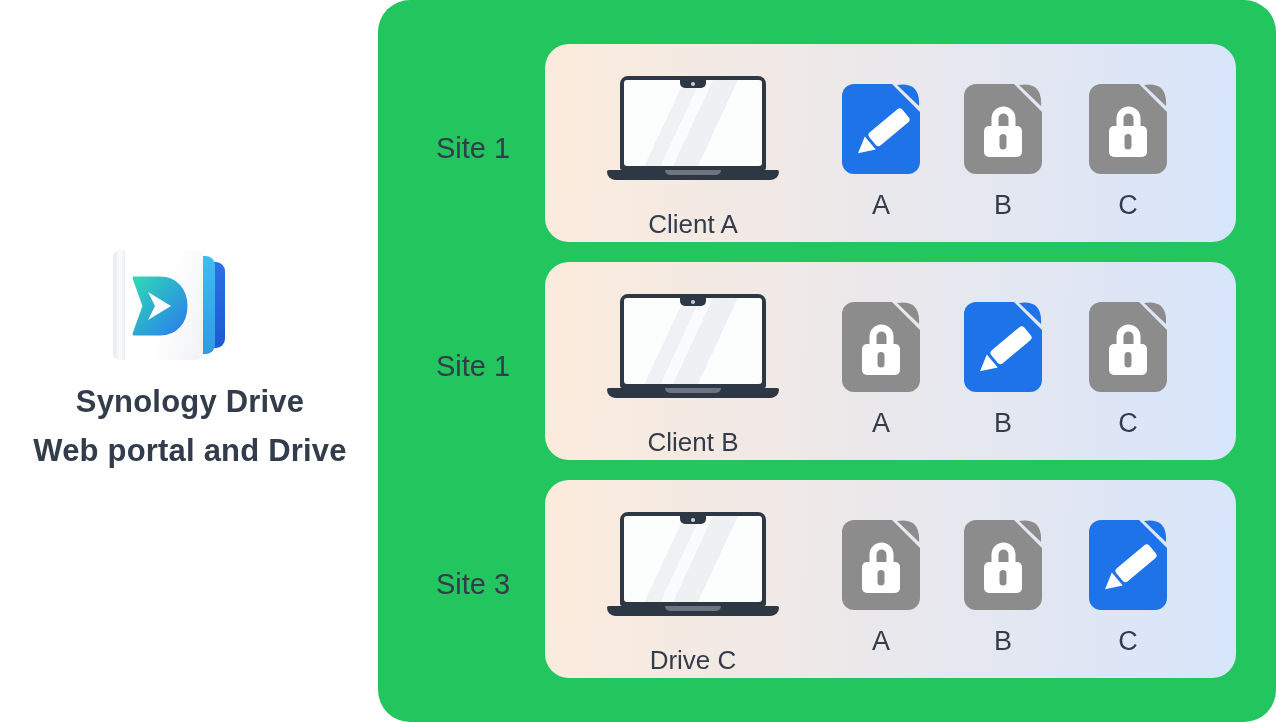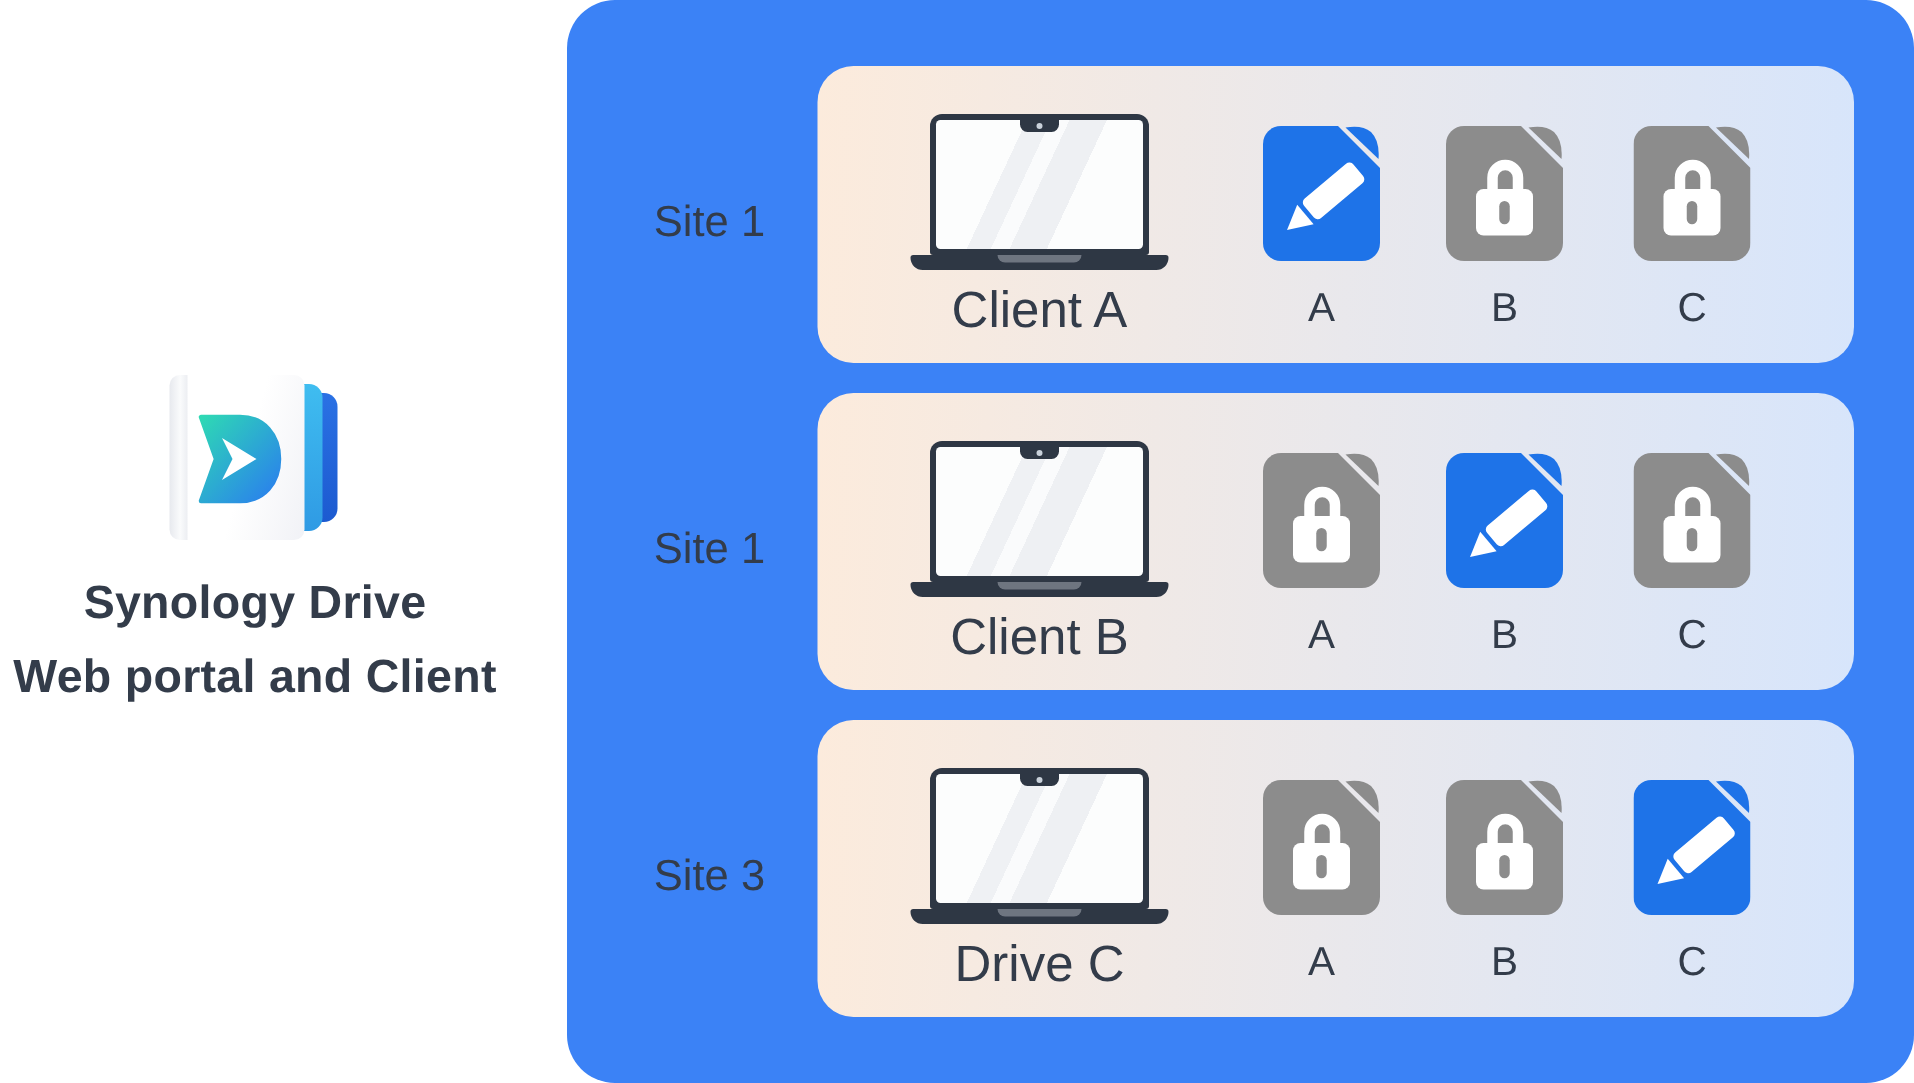--- a/index.html
+++ b/index.html
@@ -18,24 +18,24 @@
   .page-dark{left:28px;top:13px;width:84px;height:86px;z-index:1;
     background:linear-gradient(180deg,#2A71E4,var(--logo-page-dark,#1C5AD0));}
   .book{position:absolute;left:0;top:1px;width:90px;height:110px;z-index:3;
     background:linear-gradient(105deg,#ffffff 55%,#f1f2f6);
     border-radius:7px;}
   .book::before{content:"";position:absolute;left:0;top:0;bottom:0;width:12px;
     border-radius:7px 0 0 7px;
     background:linear-gradient(90deg,#e7e9ee,#fafbfc 60%,#eceef2);}
   .dglyph{position:absolute;left:15px;top:23px;width:64px;height:66px;}
   .brand-title{position:absolute;left:0;top:377px;width:340px;text-align:center;
-    font-weight:bold;font-size:31px;line-height:49px;letter-spacing:.2px;}
+    font-weight:bold;font-size:31px;line-height:49px;letter-spacing:.2px;padding-left:20px;}
   
   .main-panel{position:absolute;left:378px;top:0;width:898px;height:722px;
-    background:#3b82f6;border-radius:32px;}
+    background:#22c55e;border-radius:32px;}
   .rows{position:absolute;left:167px;top:44px;}
   .site-row{position:relative;width:691px;height:198px;margin-bottom:20px;}
   .site-card{position:absolute;inset:0;border-radius:24px;
     background:linear-gradient(93deg,var(--row-grad-start,#FCEBDC) 0%,var(--row-grad-end,#D7E5FB) 100%);}
   .site-label{position:absolute;left:-132px;top:0;height:100%;width:120px;
     display:flex;align-items:center;justify-content:center;
     font-size:29px;padding-top:10px;box-sizing:border-box;}
   
   .client{position:absolute;left:58px;top:32px;width:180px;text-align:center;}
   .laptop{position:relative;width:172px;height:104px;margin:0 auto;}
@@ -46,21 +46,21 @@
     background:linear-gradient(115deg,#fcfdfd 0 34%,#eff1f4 34% 43%,#fafbfc 43% 50%,#eef0f3 50% 64%,#fcfdfd 64%);}
   .notch{position:absolute;left:50%;top:0;transform:translateX(-50%);
     width:26px;height:8px;background:var(--laptop-dark,#2E3744);
     border-radius:0 0 5px 5px;}
   .notch::after{content:"";position:absolute;left:50%;top:2px;transform:translateX(-50%);
     width:4px;height:4px;border-radius:50%;background:#c9d1da;}
   .base{position:absolute;left:0;top:94px;width:172px;height:10px;
     background:var(--laptop-dark,#2E3744);border-radius:2px 2px 9px 9px;}
   .base::after{content:"";position:absolute;left:50%;top:0;transform:translateX(-50%);
     width:56px;height:5px;background:#6e7580;border-radius:0 0 5px 5px;}
-  .client-label{margin-top:8px;font-size:34px;}
+  .client-label{margin-top:29px;font-size:26px;}
   
   .file-col{position:absolute;top:40px;width:120px;text-align:center;}
   .col-a{left:276px}.col-b{left:398px}.col-c{left:523px}
   .file-icon{width:78px;height:90px;display:block;margin:0 auto;}
   .file-label{margin-top:16px;font-size:27px;}
   .doc-body,.doc-fold{fill:var(--file-gray,#8C8C8C);}
   .state-editing .doc-body,.state-editing .doc-fold{fill:var(--accent-blue,#1E73E8);}
   .glyph-pencil,.glyph-lock{display:none;}
   .state-editing .glyph-pencil{display:block;}
   .state-locked .glyph-lock{display:block;}
@@ -84,21 +84,21 @@
             <stop offset="1" stop-color="#2A7BF0"></stop>
           </linearGradient>
         </defs>
         <path d="M6 5 H32 C48 5 58 17 58 33 C58 49 48 61 32 61 H6 L16 33 Z" fill="url(#dg)" stroke="url(#dg)" stroke-width="3" stroke-linejoin="round"></path>
         <path d="M20 19 L43 33 L20 47 L27 33 Z" fill="#ffffff"></path>
       </svg>
     </div>
   </div>
   <div class="brand-title">
     <div>Synology Drive</div>
-    <div>Web portal and Client</div>
+    <div>Web portal and Drive</div>
   </div>
 </div>
 
 <div class="main-panel">
   <div class="rows">
 
     <section class="site-row">
       <div class="site-label">Site 1</div>
       <div class="site-card">
         <div class="client">

